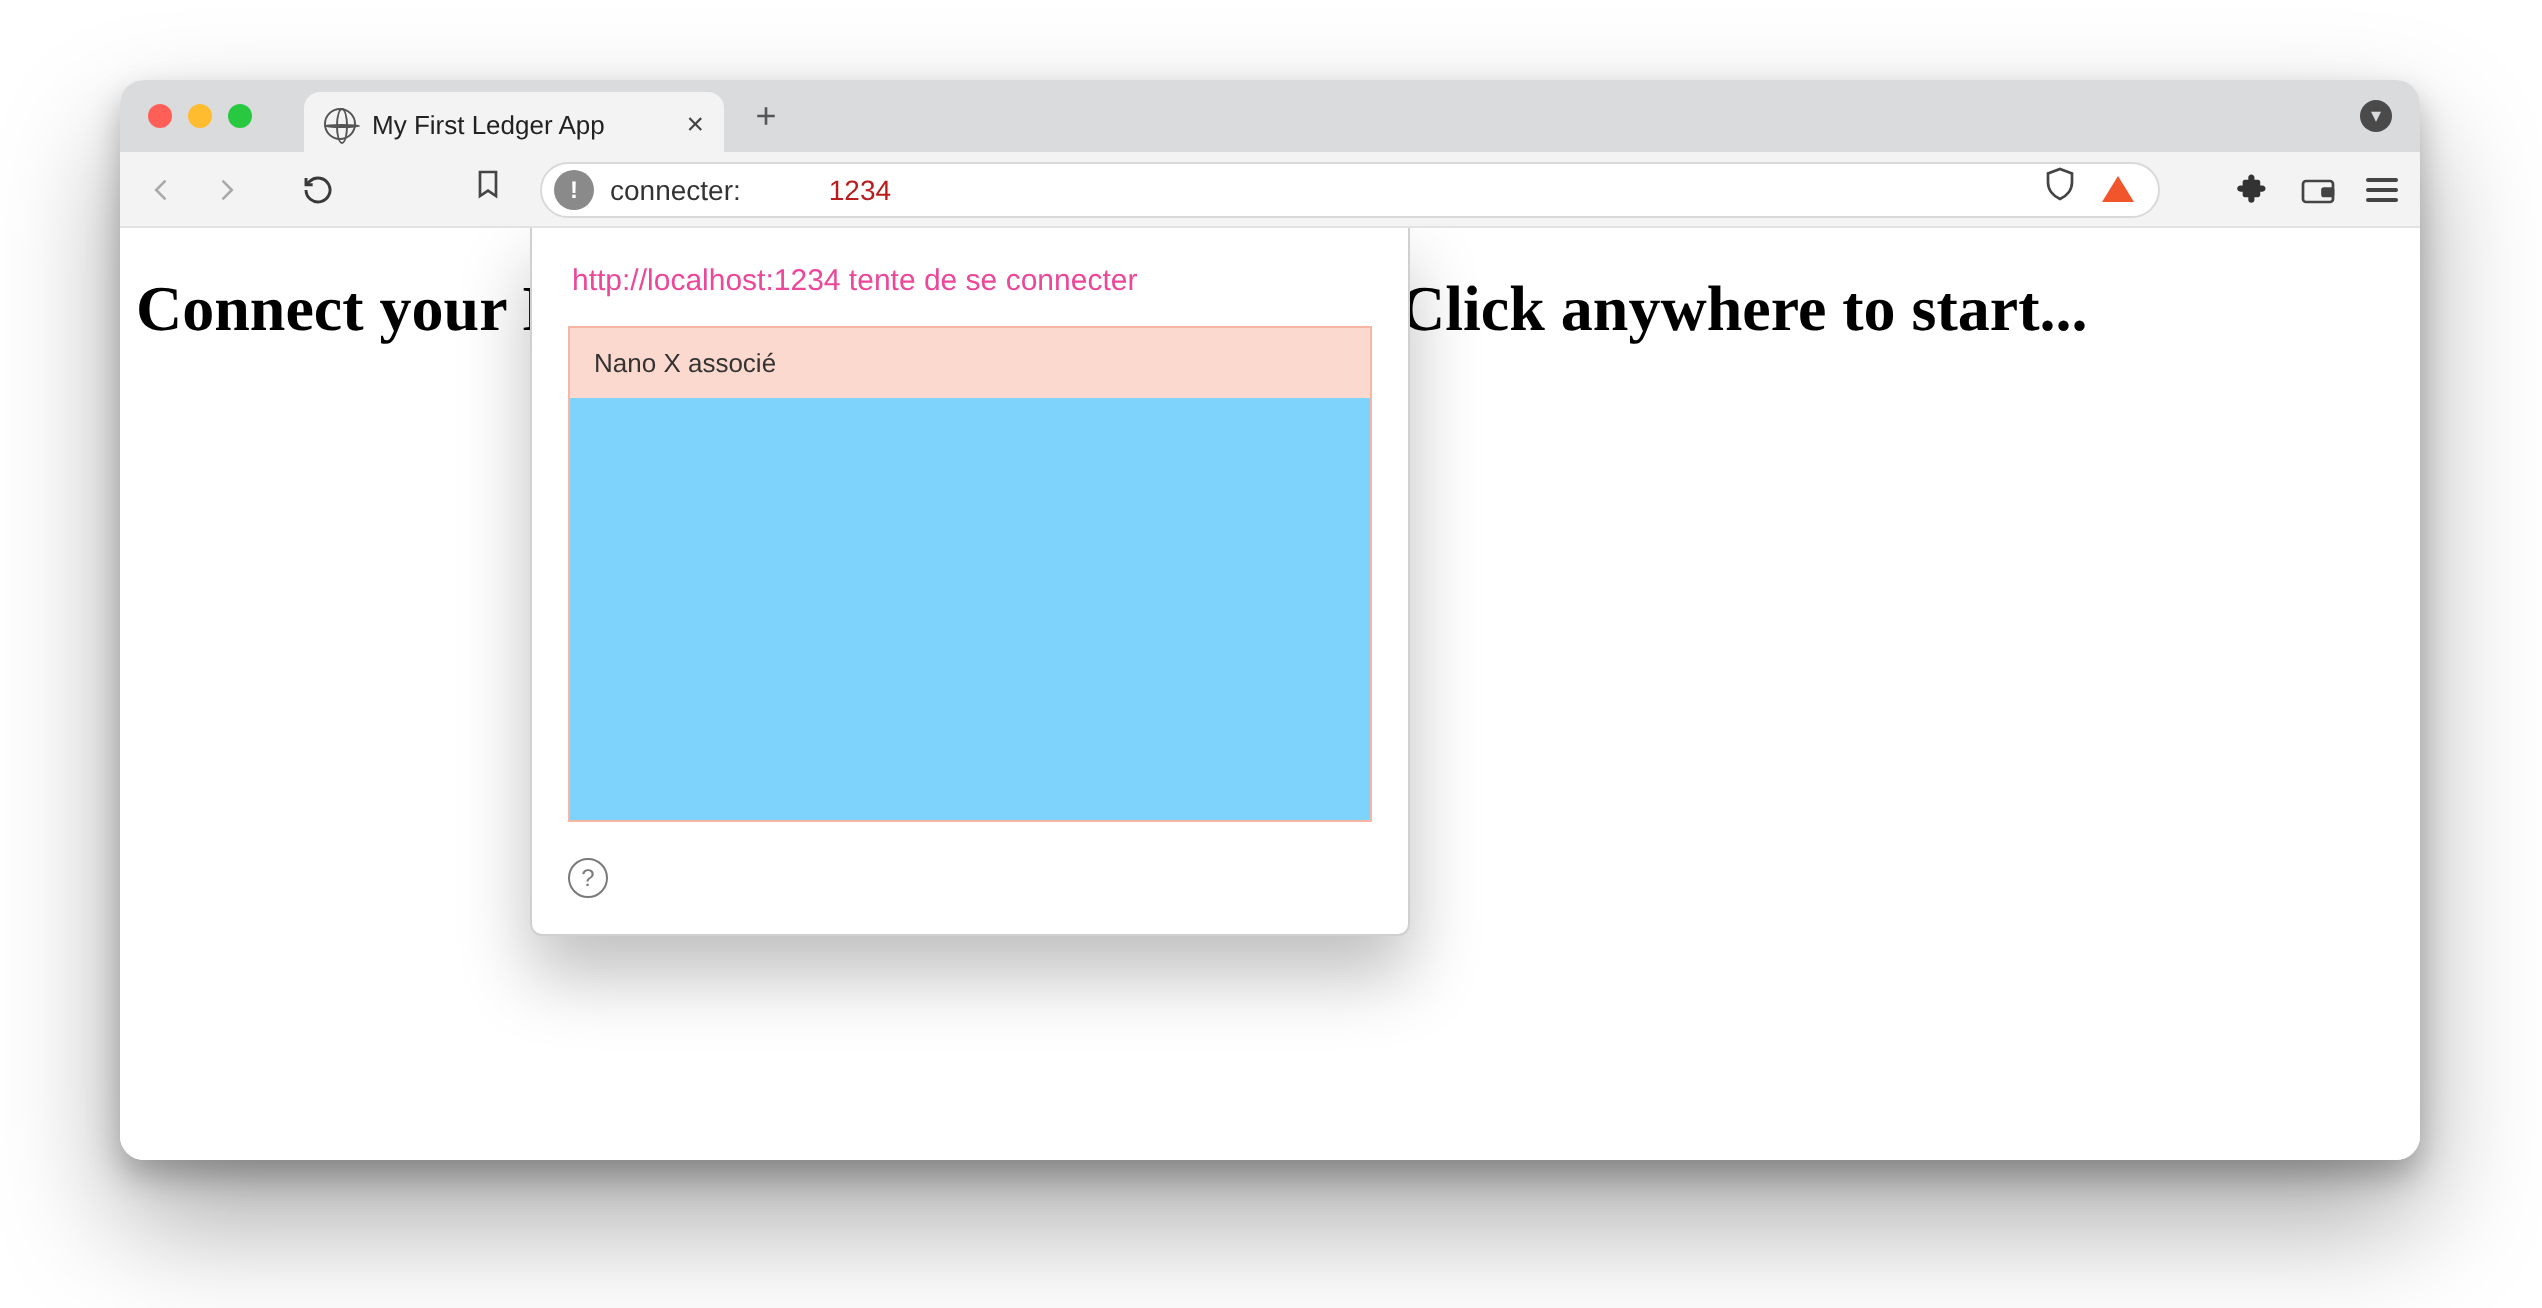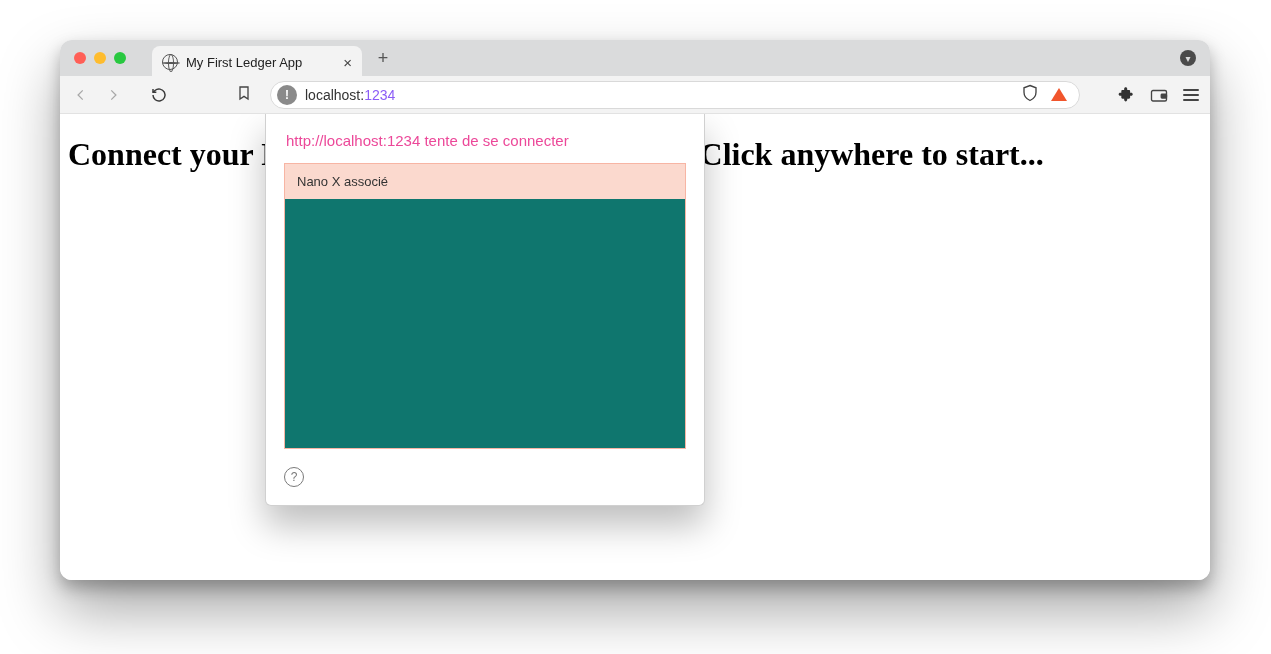--- a/index.html
+++ b/index.html
@@ -143,21 +143,21 @@
   .addr-warn {
     width: 20px; height: 20px;
     border-radius: 50%;
     background: #8a8a8a;
     display: flex; align-items: center; justify-content: center;
     color: #fff;
     font-size: 12px;
     font-weight: 700;
   }
   .addr-text { font-size: 14px; color: #333; }
-  .addr-text .dim { color: #8b5cf6; }
+  .addr-text .dim { color: #b91c1c; margin-left: 44px; }
   .addr-right { margin-left: auto; display: flex; gap: 12px; align-items: center; padding-right: 6px; }
   .lion-icon { font-size: 16px; color: #444; }
   .brave-tri {
     width: 0; height: 0;
     border-left: 8px solid transparent;
     border-right: 8px solid transparent;
     border-bottom: 13px solid #f1552c;
   }
   .tool-icons { display: flex; gap: 14px; align-items: center; margin-left: 20px; }
   .puzzle, .wallet, .hamburger {
@@ -201,23 +201,23 @@
     display: flex;
     flex-direction: column;
   }
   .dialog-title {
     font-size: 15px;
     color: #ec4899;
     margin: 0 2px 14px 2px;
   }
   .device-list {
     border: 1px solid #f7b5a4;
-    height: 286px;
+    height: 248px;
     overflow: auto;
-    background: #0f766e;
+    background: #7dd3fc;
   }
   .device-item {
     font-size: 13px;
     color: #333;
     padding: 10px 12px;
     background: #fbd9ce;
     cursor: pointer;
   }
   .dialog-footer {
     display: flex;
@@ -298,21 +298,21 @@
           <polyline points="3 3 3 8 8 8"></polyline>
         </svg>
     </div>
     <div class="bookmark">
       <svg width="16" height="18" viewBox="0 0 24 24" fill="none" stroke="#444" stroke-width="2">
           <path d="M6 3h12v18l-6-4-6 4z"></path>
         </svg>
     </div>
     <div class="addrbar">
       <div class="addr-warn">!</div>
-      <span class="addr-text"><span>localhost:</span><span class="dim">1234</span></span>
+      <span class="addr-text"><span>connecter:</span><span class="dim">1234</span></span>
       <div class="addr-right">
         <span class="lion-icon">
           <svg width="18" height="18" viewBox="0 0 24 24" fill="none" stroke="#444" stroke-width="1.8">
               <path d="M12 2l8 3v6c0 5-3.5 9-8 11-4.5-2-8-6-8-11V5l8-3z"></path>
             </svg>
         </span>
         <span class="brave-tri"></span>
       </div>
     </div>
     <div class="tool-icons">

